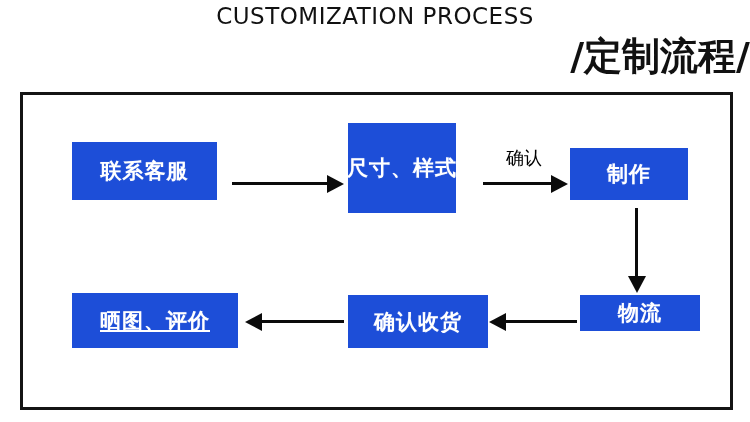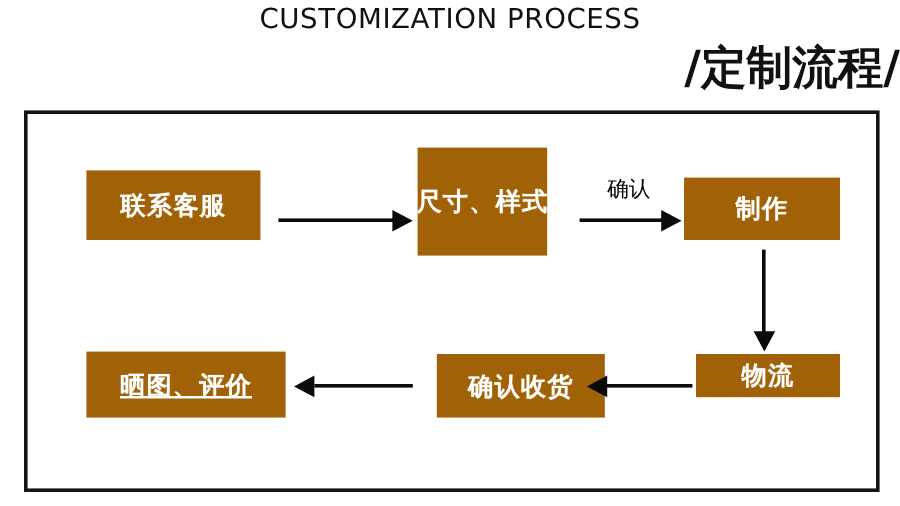--- a/index.html
+++ b/index.html
@@ -57,39 +57,39 @@
     width: 713px;
     height: 318px;
     border: 3px solid #141414;
     box-sizing: border-box;
     background: #ffffff;
   }
 
   
   .node {
     position: absolute;
-    background: #a16207;
+    background: #1d4ed8;
     color: #ffffff;
     display: flex;
     align-items: center;
     justify-content: center;
     font-family: "DejaVu Sans", "Liberation Sans", sans-serif;
     font-weight: 700;
     font-size: 21px;
     letter-spacing: 1px;
     box-sizing: border-box;
     white-space: nowrap;
     text-shadow: 0 0 1px rgba(255,255,255,0.35);
   }
 
   #node-contact   { left: 72px;  top: 142px; width: 145px; height: 58px; }
   #node-spec      { left: 348px; top: 123px; width: 108px; height: 90px; }
-  #node-produce   { left: 570px; top: 148px; width: 130px; height: 52px; }
+  #node-produce   { left: 570px; top: 148px; width: 118px; height: 52px; }
   #node-logistics { left: 580px; top: 295px; width: 120px; height: 36px; }
-  #node-receipt   { left: 364px; top: 295px; width: 140px; height: 53px; }
+  #node-receipt   { left: 348px; top: 295px; width: 140px; height: 53px; }
   #node-review    { left: 72px;  top: 293px; width: 166px; height: 55px; text-decoration: underline; }
 
   
   .arrow-h {
     position: absolute;
     height: 3px;
     background: #0b0b0b;
   }
   .arrow-v {
     position: absolute;

